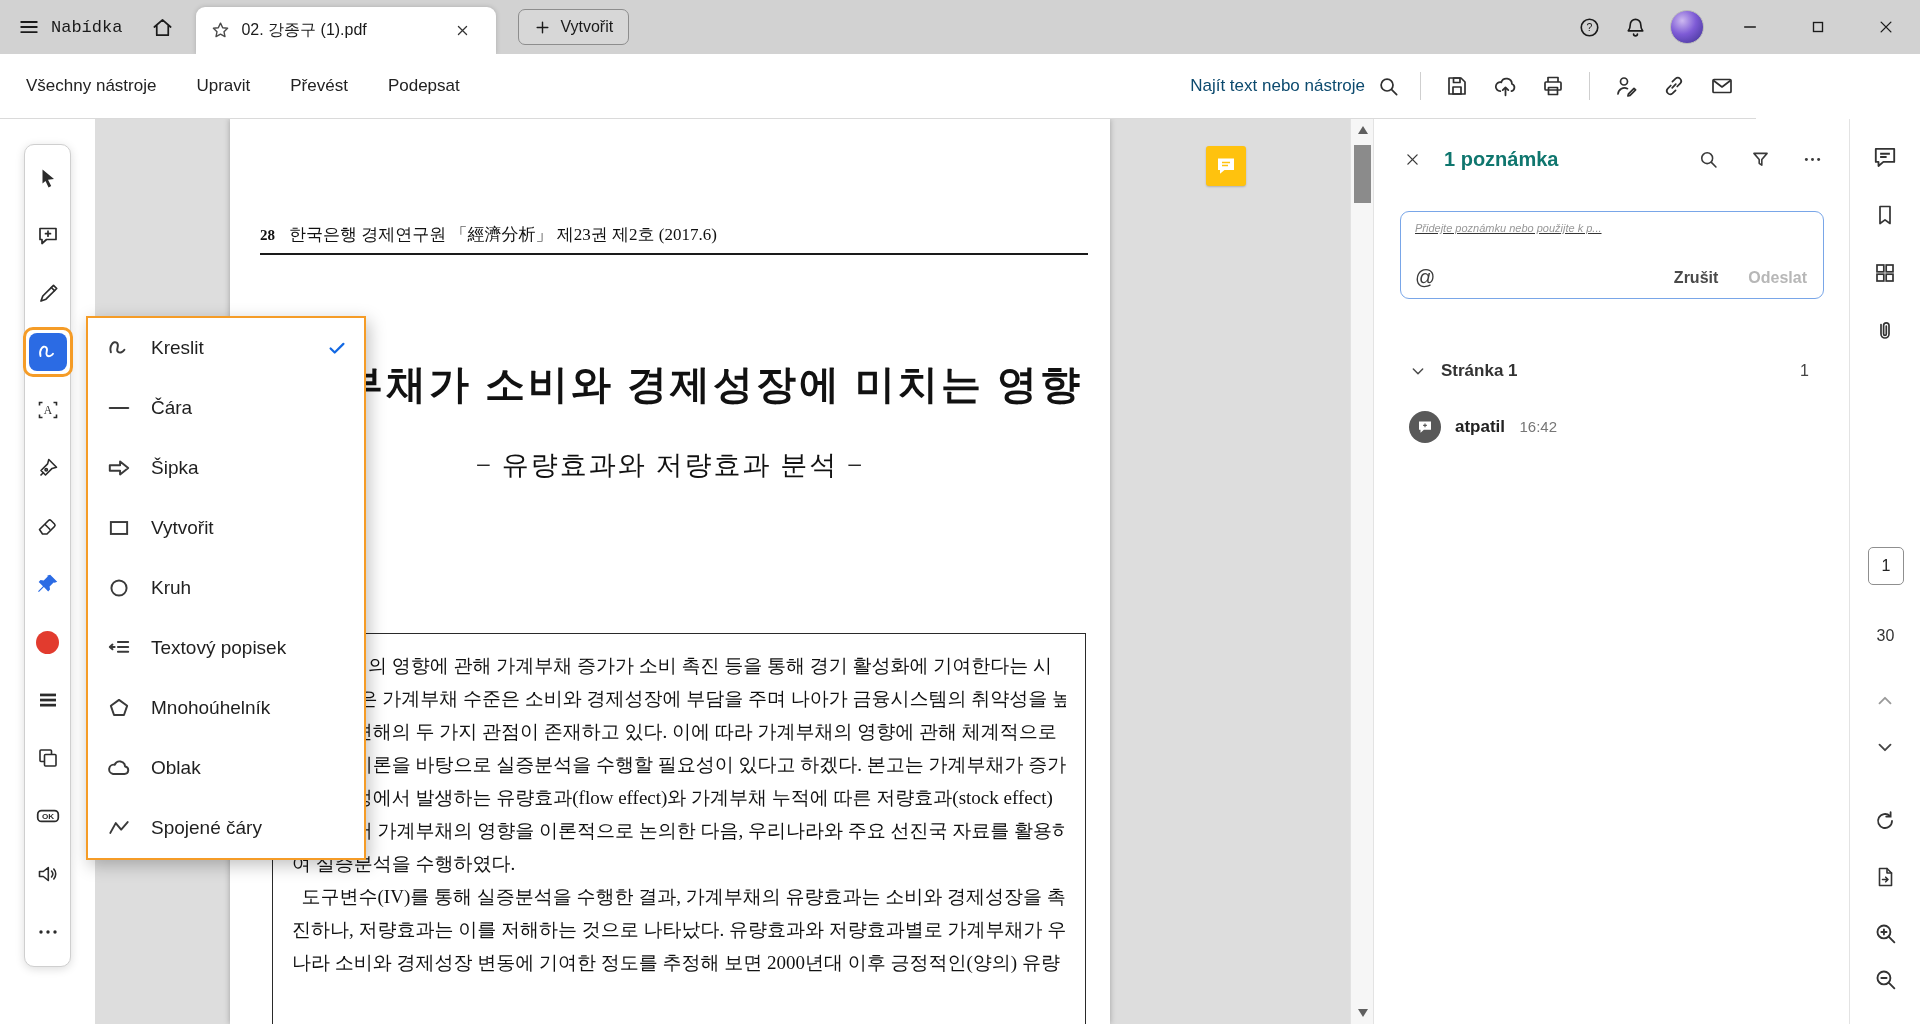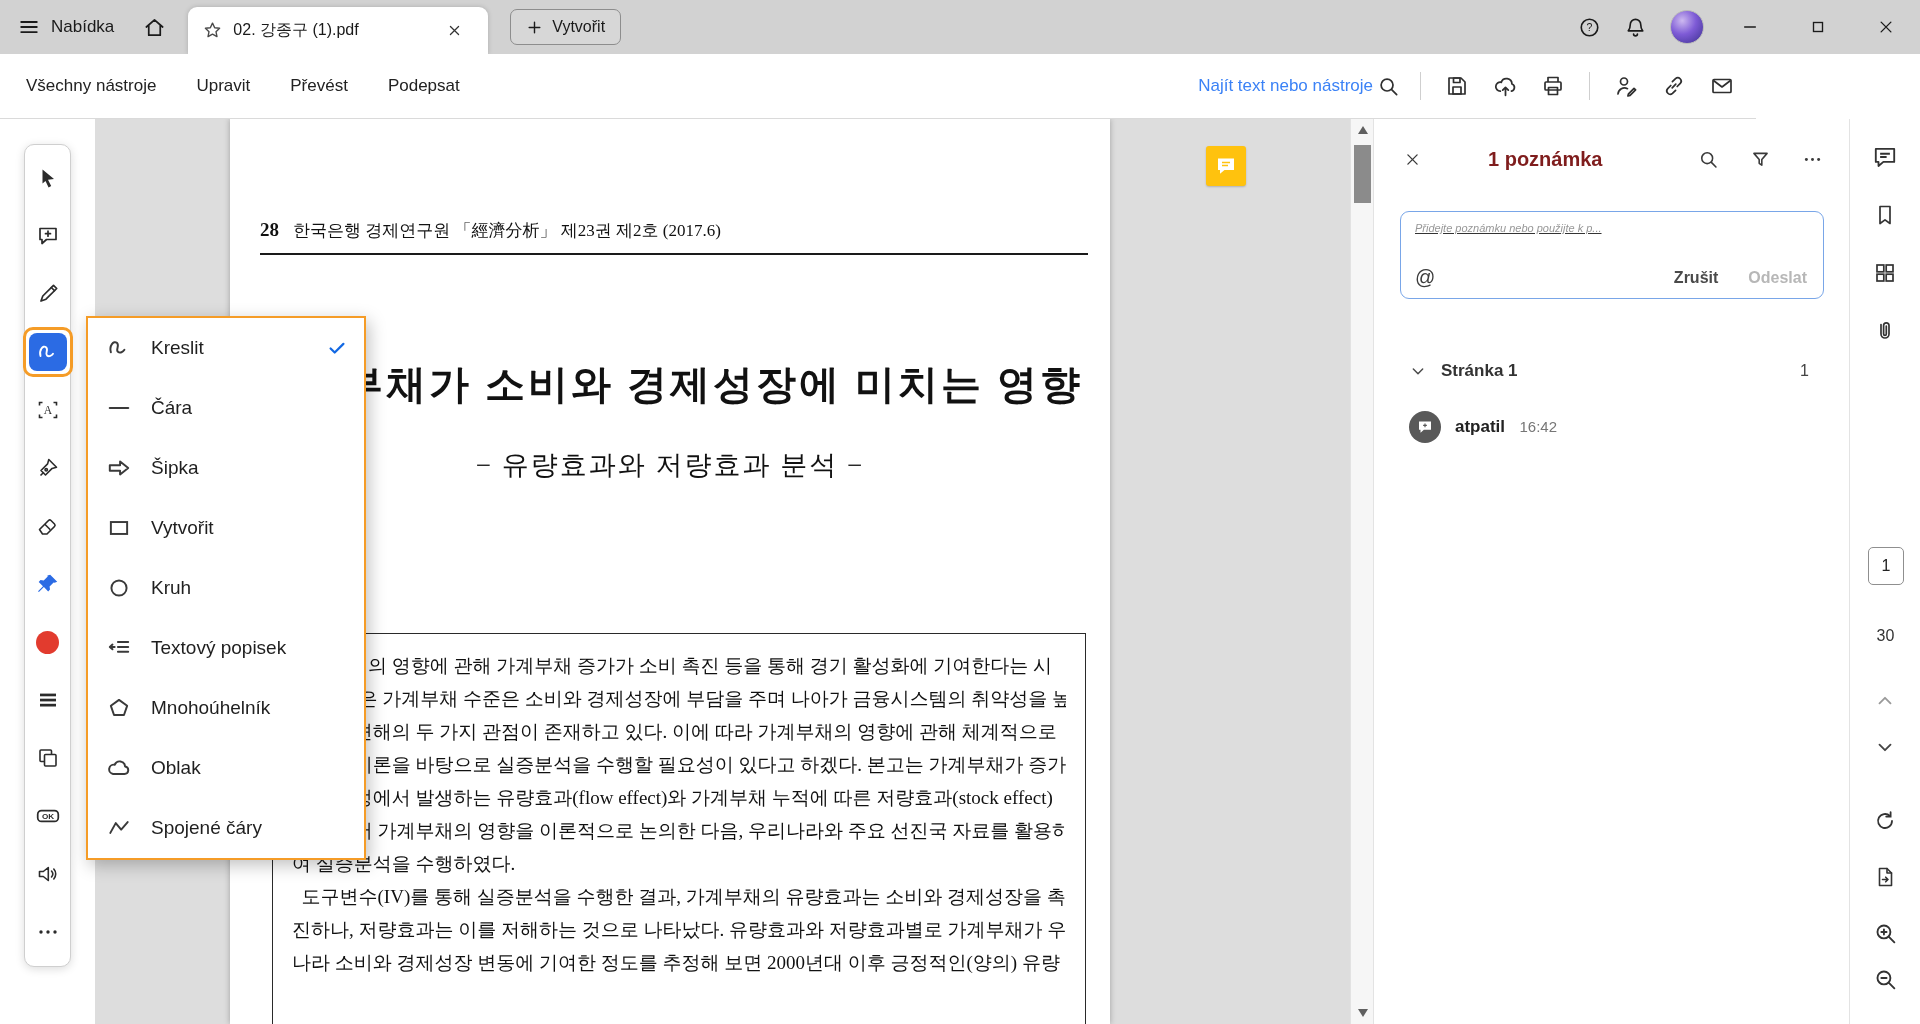--- a/index.html
+++ b/index.html
@@ -3,50 +3,50 @@
 <meta charset="utf-8">
 <style>
   *{margin:0;padding:0;box-sizing:border-box;}
   html,body{width:1920px;height:1024px;overflow:hidden;background:#ffffff;
     font-family:"Liberation Sans",sans-serif;color:#1a1a1a;-webkit-user-select:none;user-select:none;}
   svg{display:block;}
   .ib{display:flex;align-items:center;justify-content:center;cursor:pointer;}
 
   
   #titlebar{position:absolute;left:0;top:0;width:1920px;height:54px;background:#d2d2d2;display:flex;align-items:center;}
-  #menu-btn{display:flex;align-items:center;gap:11px;padding:0 16px 0 18px;height:100%;font-size:17px;cursor:pointer;}
+  #menu-btn{display:flex;align-items:center;gap:11px;padding:0 16px 0 18px;height:100%;font-size:17px;cursor:pointer;font-family:Liberation Mono, monospace;}
   #home-btn{width:48px;height:100%;}
   #doc-tab{margin-left:10px;width:300px;height:47px;align-self:flex-end;background:#fff;border-radius:9px 9px 0 0;
     display:flex;align-items:center;gap:10px;padding:0 20px 0 14px;box-shadow:0 0 5px rgba(0,0,0,.18);cursor:pointer;}
   #tab-title{flex:1;font-size:16px;white-space:nowrap;overflow:hidden;}
   #tab-close{width:28px;height:28px;border-radius:4px;}
   #create-btn{margin-left:22px;height:36px;padding:0 15px;background:#d7d7d7;border:1px solid #8d8d8d;border-radius:7px;
     display:flex;align-items:center;gap:9px;font-size:16px;cursor:pointer;}
   #tb-right{margin-left:auto;display:flex;align-items:center;height:100%;}
   .tb-icon{width:46px;height:100%;}
   #avatar{width:34px;height:34px;border-radius:50%;margin:0 12px;border:1px solid #b9b9b9;
     background:radial-gradient(circle at 35% 30%,#cdb9f0 0%,#7e5bd6 45%,#3b2f8f 100%);cursor:pointer;}
   .win-btn{width:68px;height:100%;}
 
   
   #toolbar{position:absolute;left:0;top:54px;width:1756px;height:65px;background:#fff;border-bottom:1px solid #dadada;
     display:flex;align-items:center;}
   .menu-item{font-size:17px;color:#222;padding:0 20px;height:100%;display:flex;align-items:center;cursor:pointer;}
   #toolbar .left{display:flex;height:100%;padding-left:6px;}
   #toolbar .right{margin-left:auto;display:flex;align-items:center;height:100%;padding-right:10px;}
-  #search-group{display:flex;align-items:center;gap:4px;font-size:17px;color:#3b82f6;cursor:pointer;padding:0 8px;justify-content:space-between;}
+  #search-group{display:flex;align-items:center;gap:12px;font-size:17px;color:#0c4a6e;cursor:pointer;padding:0 8px;justify-content:space-between;}
   .vdiv{width:1px;height:28px;background:#cfcfcf;margin:0 12px;}
   .act-icon{width:48px;height:100%;}
 
   
   #canvas{position:absolute;left:95px;top:119px;width:1255px;height:905px;background:#dddddd;overflow:hidden;}
   #page{position:absolute;left:135px;top:0;width:880px;height:905px;background:#fff;overflow:hidden;
     box-shadow:0 0 6px rgba(0,0,0,.28);font-family:"Liberation Serif","DejaVu Serif",serif;color:#111;}
   #doc-header{position:absolute;top:100px;left:30px;right:30px;display:flex;align-items:baseline;gap:14px;font-size:17px;}
-  #doc-header .pn{font-weight:700;font-size:19px;}
+  #doc-header .pn{font-weight:700;font-size:15px;margin-top:8px;}
   #doc-rule{position:absolute;top:134px;left:30px;right:22px;border-top:2px solid #1a1a1a;}
   #doc-title{position:absolute;top:238px;left:0;right:0;text-align:center;font-size:40px;font-weight:700;letter-spacing:3px;}
   #doc-subtitle{position:absolute;top:328px;left:0;right:0;text-align:center;font-size:27px;letter-spacing:2px;}
   #doc-author{position:absolute;top:422px;left:0;right:0;text-align:center;font-size:23px;}
   #doc-author sup{font-size:15px;}
   #abstract-box{position:absolute;top:514px;left:42px;right:24px;height:500px;border:1.5px solid #2a2a2a;padding:15px 19px;}
   .abs-line{font-size:19px;line-height:33px;white-space:nowrap;overflow:hidden;}
   #note-pin{position:absolute;left:1206px;top:146px;width:40px;height:40px;background:#FFC20E;border-radius:3px;
     display:flex;align-items:center;justify-content:center;cursor:pointer;box-shadow:0 1px 2px rgba(0,0,0,.2);}
 
@@ -69,21 +69,21 @@
 
   
   #flyout{position:absolute;left:86px;top:316px;width:280px;background:#fff;border:2px solid #F59C27;
     box-shadow:3px 5px 16px rgba(0,0,0,.25);z-index:40;}
   .fly-item{height:60px;display:flex;align-items:center;gap:19px;padding:0 16px 0 18px;font-size:19px;color:#1f1f1f;cursor:pointer;}
   .fly-item .check{margin-left:auto;}
 
   
   #comments{position:absolute;left:1373px;top:119px;width:476px;height:905px;background:#fff;border-left:1px solid #e3e3e3;}
   #c-header{position:absolute;top:22px;left:24px;right:20px;height:36px;display:flex;align-items:center;gap:18px;}
-  #c-title{font-size:20px;font-weight:700;color:#7f1d1d;margin-left:44px;}
+  #c-title{font-size:20px;font-weight:700;color:#0f766e;}
   #c-header .sp{flex:1;}
   .c-hicon{width:34px;height:34px;}
   #c-input{position:absolute;left:26px;top:92px;width:424px;height:88px;border:1.5px solid #79a6e8;border-radius:9px;background:#fff;}
   #c-input textarea{width:100%;height:46px;border:none;outline:none;resize:none;padding:10px 14px 0;
     font-family:"Liberation Sans",sans-serif;font-size:11px;color:#333;background:transparent;text-decoration:underline;}
   #c-input textarea::placeholder{font-style:italic;color:#979797;}
   #c-input-row{position:absolute;left:14px;right:16px;bottom:9px;display:flex;align-items:center;}
   #at-btn{font-size:20px;color:#3c3c3c;cursor:pointer;}
   #cancel-btn{margin-left:auto;font-size:16px;font-weight:700;color:#4a4a4a;background:none;border:none;cursor:pointer;
     font-family:"Liberation Sans",sans-serif;}

